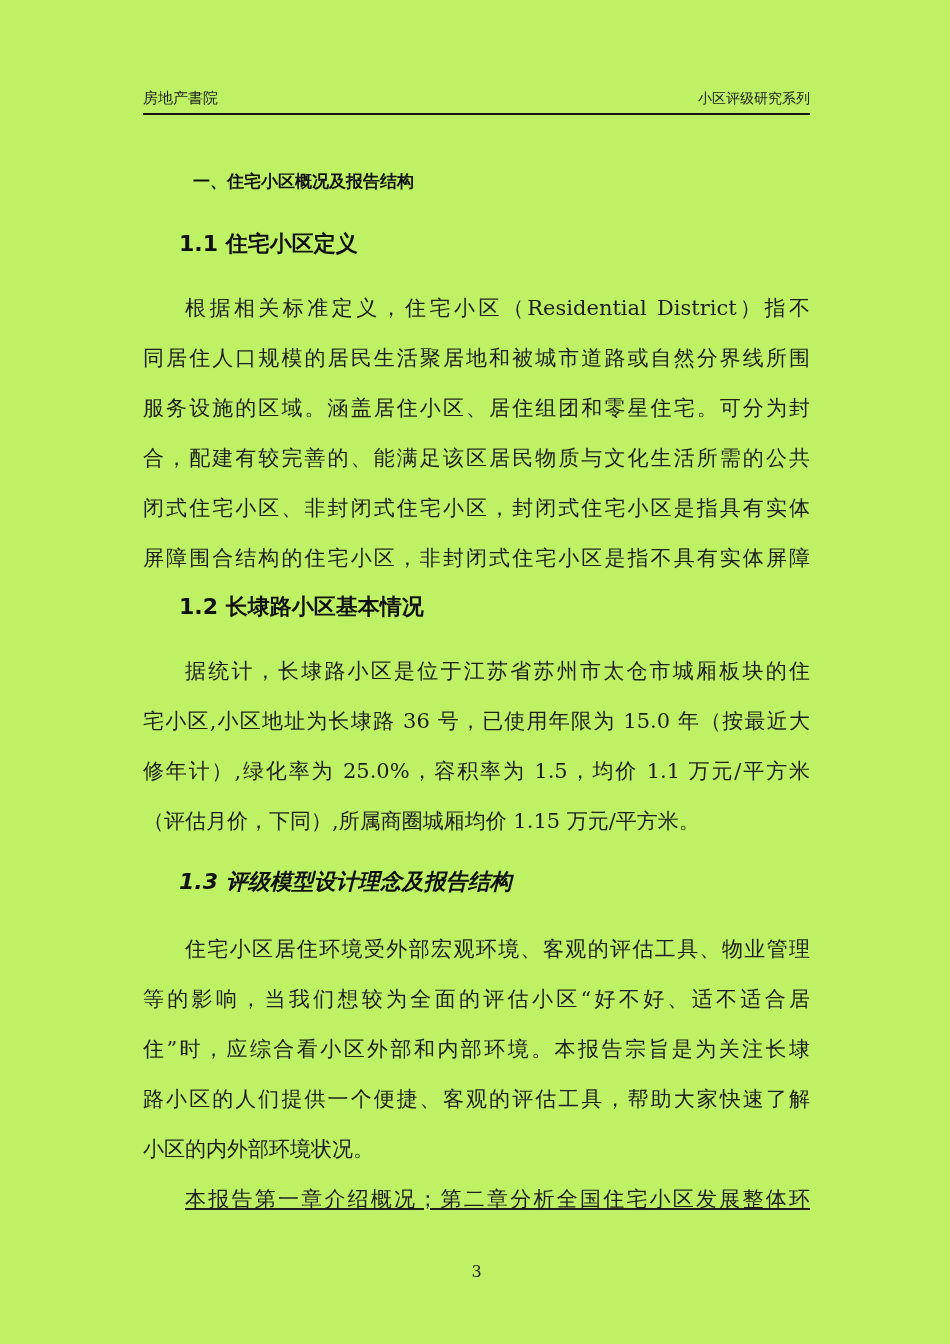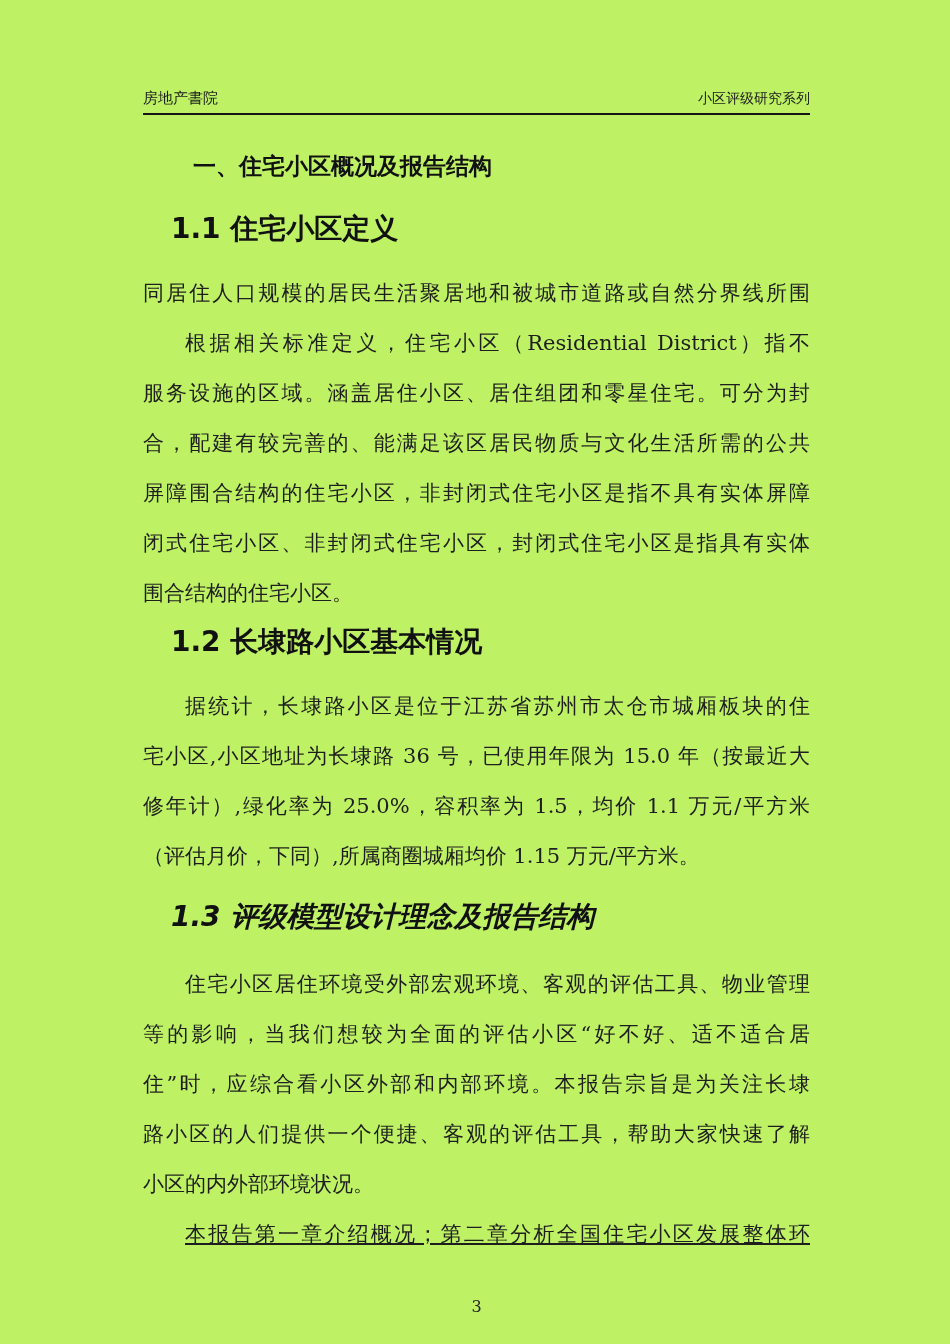--- a/index.html
+++ b/index.html
@@ -19,33 +19,33 @@
     display: flex;
     justify-content: space-between;
     align-items: flex-end;
     padding-bottom: 5px;
     border-bottom: 2px solid #141414;
     font-family: "DejaVu Sans", "Liberation Sans", sans-serif;
   }
   .doc-header .brand { font-size: 15px; color: #1c1c1c; }
   .doc-header .series { font-size: 14px; color: #1c1c1c; margin-top: 28px; }
   .chapter-title {
-    margin-top: 35px;
+    margin-top: 50px;
     margin-left: 50px;
     font-family: "DejaVu Sans", "Liberation Sans", sans-serif;
     font-weight: 700;
-    font-size: 23px;
+    font-size: 17px;
     line-height: 32px;
     color: #111;
   }
   .section-heading {
-    margin-left: 28px;
+    margin-left: 36px;
     font-family: "DejaVu Sans", "Liberation Sans", sans-serif;
     font-weight: 700;
-    font-size: 28px;
+    font-size: 22px;
     line-height: 28px;
     color: #111;
   }
   .sh-1 { margin-top: 33px; }
   .sh-2 { margin-top: 10px; }
   .sh-3 { margin-top: 22px; font-style: italic; }
   .para { font-size: 21px; color: #1e1e1e; }
   .p-1 { margin-top: 25px; }
   .p-2 { margin-top: 25px; }
   .p-3 { margin-top: 28px; }
@@ -75,27 +75,26 @@
   <div class="doc-header">
     <span class="brand">房地产書院</span>
     <span class="series">小区评级研究系列</span>
   </div>
 
   <div class="chapter-title">一、住宅小区概况及报告结构</div>
 
   <div class="section-heading sh-1">1.1 住宅小区定义</div>
 
   <div class="para p-1">
+    <div class="line first">根据相关标准定义，住宅小区（Residential District）指不</div>
     <div class="line">同居住人口规模的居民生活聚居地和被城市道路或自然分界线所围</div>
-    <div class="line first">根据相关标准定义，住宅小区（Residential District）指不</div>
     <div class="line">服务设施的区域。涵盖居住小区、居住组团和零星住宅。可分为封</div>
     <div class="line">合，配建有较完善的、能满足该区居民物质与文化生活所需的公共</div>
+    <div class="line">闭式住宅小区、非封闭式住宅小区，封闭式住宅小区是指具有实体</div>
     <div class="line">屏障围合结构的住宅小区，非封闭式住宅小区是指不具有实体屏障</div>
-    <div class="line">闭式住宅小区、非封闭式住宅小区，封闭式住宅小区是指具有实体</div>
-    <div class="line last">围合结构的住宅小区。</div>
   </div>
 
   <div class="section-heading sh-2">1.2 长埭路小区基本情况</div>
 
   <div class="para p-2">
     <div class="line first">据统计，长埭路小区是位于江苏省苏州市太仓市城厢板块的住</div>
     <div class="line">宅小区,小区地址为长埭路 36 号，已使用年限为 15.0 年（按最近大</div>
     <div class="line">修年计）,绿化率为 25.0%，容积率为 1.5，均价 1.1 万元/平方米</div>
     <div class="line last">（评估月价，下同）,所属商圈城厢均价 1.15 万元/平方米。</div>
   </div>

